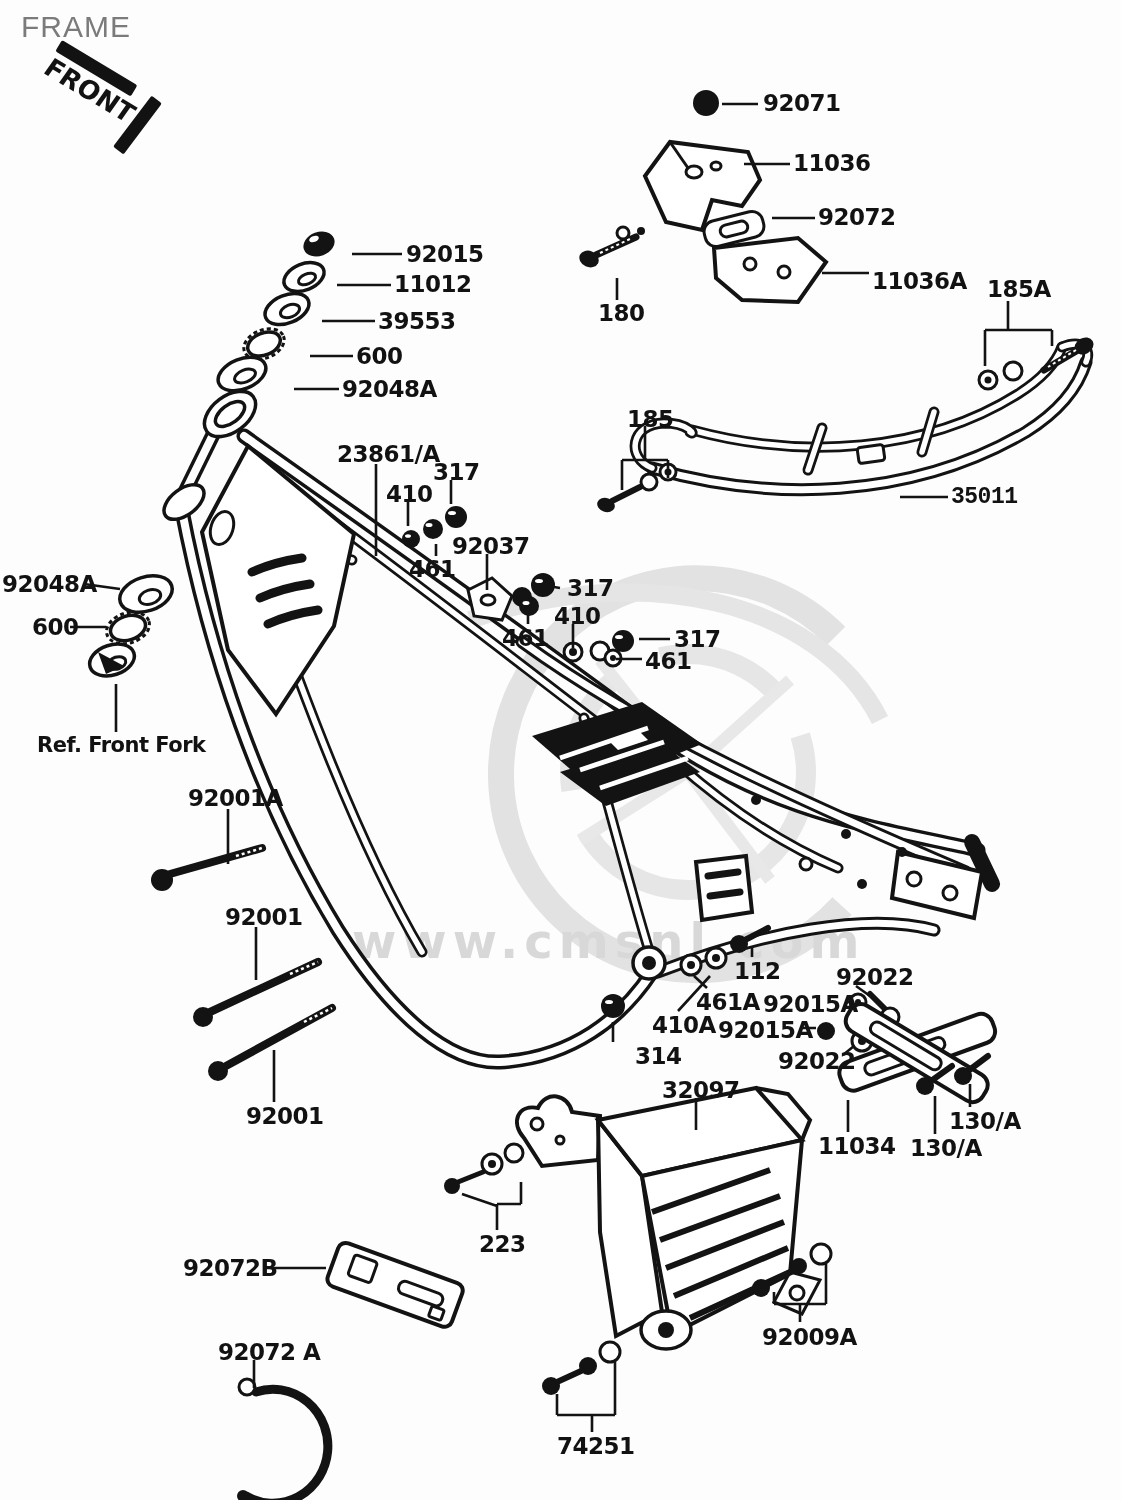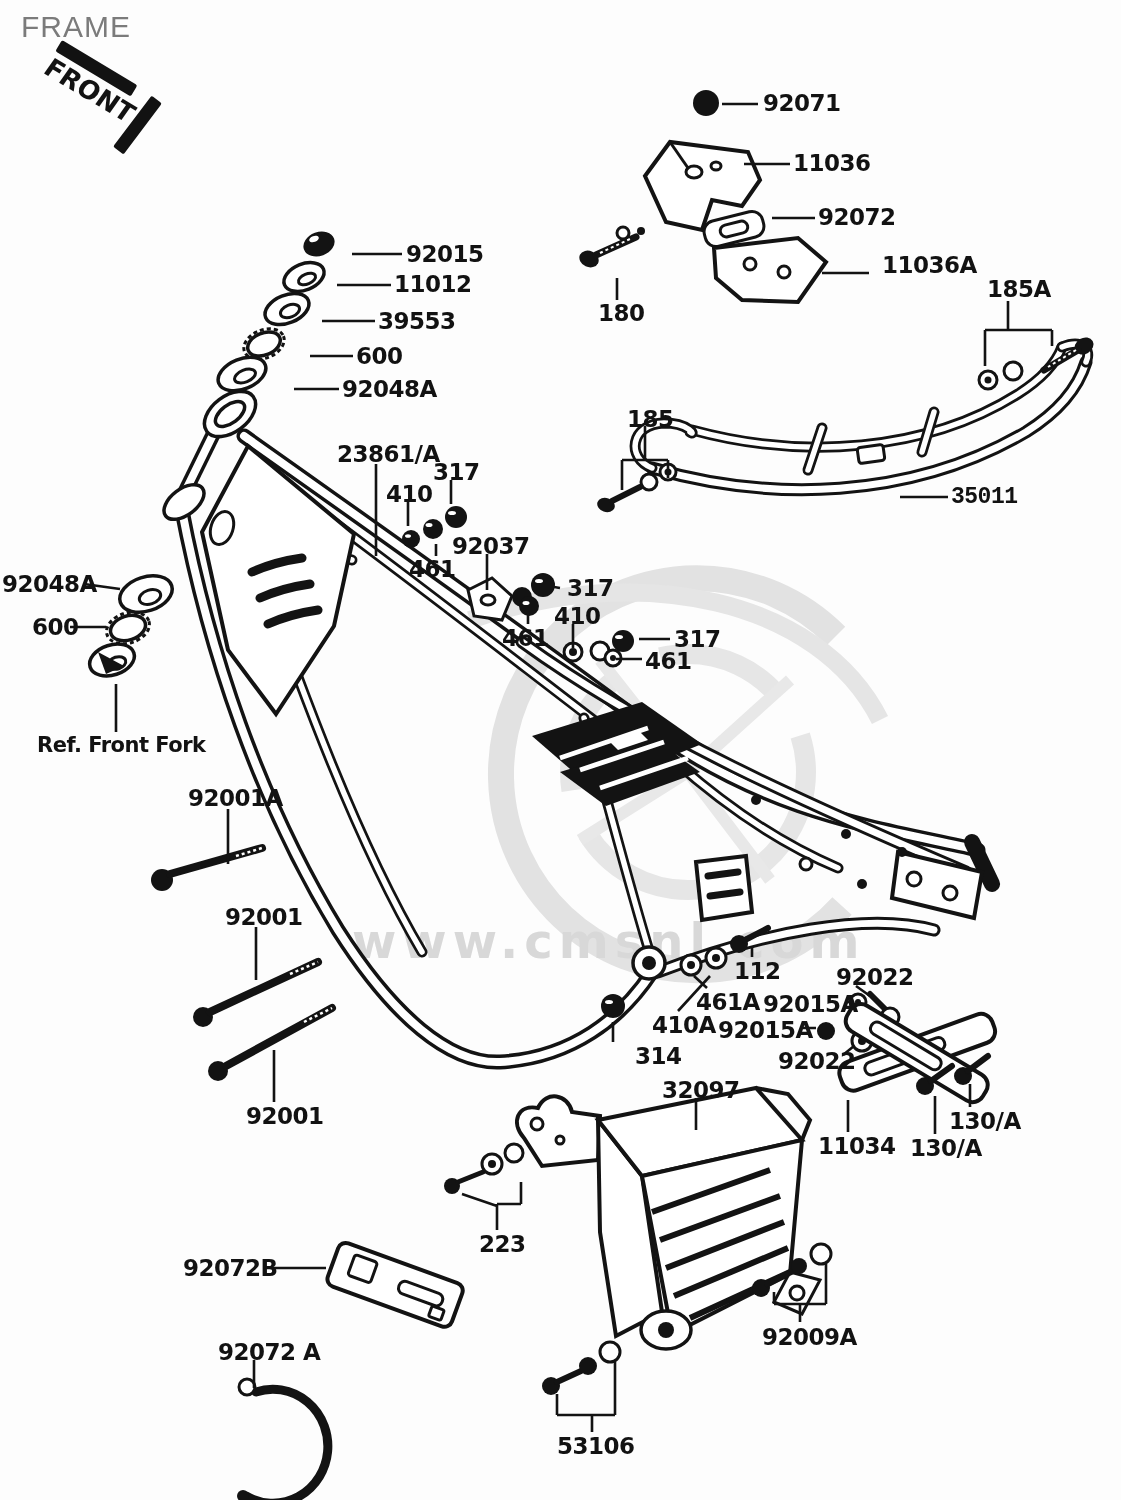--- a/index.html
+++ b/index.html
@@ -321,21 +321,21 @@
       M497,1230 V1204 M497,1204 H521 M521,1204 V1182 M462,1194 L497,1206
       M266,1268 H326 M254,1360 V1388
       M800,1322 V1304 M774,1304 H826 M774,1304 V1292 M826,1304 V1264
       M592,1432 V1415 M557,1415 H615 M557,1415 V1394 M615,1415 V1362"></path>
   </svg>
 
   <div id="labels">
       <div class="part-label" style="left: 763px; top: 92px; text-align: right;">92071</div>
       <div class="part-label" style="left: 793px; top: 152px;">11036</div>
       <div class="part-label" style="left: 818px; top: 206px;">92072</div>
-      <div class="part-label" style="left: 872px; top: 254px; margin-left: 10px;">11036A</div>
+      <div class="part-label" style="left: 872px; top: 270px;">11036A</div>
       <div class="part-label" style="left: 987px; top: 278px;">185A</div>
       <div class="part-label" style="left: 406px; top: 243px;">92015</div>
       <div class="part-label" style="left: 394px; top: 273px;">11012</div>
       <div class="part-label" style="left: 378px; top: 310px;">39553</div>
       <div class="part-label" style="left: 356px; top: 345px;">600</div>
       <div class="part-label" style="left: 342px; top: 378px;">92048A</div>
       <div class="part-label" style="left: 598px; top: 302px;">180</div>
       <div class="part-label" style="left: 627px; top: 408px;">185</div>
       <div class="part-label" style="left: 337px; top: 443px;">23861/A</div>
       <div class="part-label" style="left: 433px; top: 461px;">317</div>
@@ -363,16 +363,16 @@
       <div class="part-label" style="left: 778px; top: 1050px;">92022</div>
       <div class="part-label" style="left: 624px; top: 1045px; margin-left: 11px;">314</div>
       <div class="part-label" style="left: 662px; top: 1079px;">32097</div>
       <div class="part-label" style="left: 818px; top: 1135px;">11034</div>
       <div class="part-label" style="left: 949px; top: 1110px;">130/A</div>
       <div class="part-label" style="left: 910px; top: 1137px;">130/A</div>
       <div class="part-label" style="left: 479px; top: 1233px;">223</div>
       <div class="part-label" style="left: 183px; top: 1257px;">92072B</div>
       <div class="part-label" style="left: 218px; top: 1341px;">92072 A</div>
       <div class="part-label" style="left: 762px; top: 1326px;">92009A</div>
-      <div class="part-label" style="left: 557px; top: 1435px;">53106</div>
+      <div class="part-label" style="left: 557px; top: 1435px;">74251</div>
     </div>
 
 </div>
 
 </body></html>

